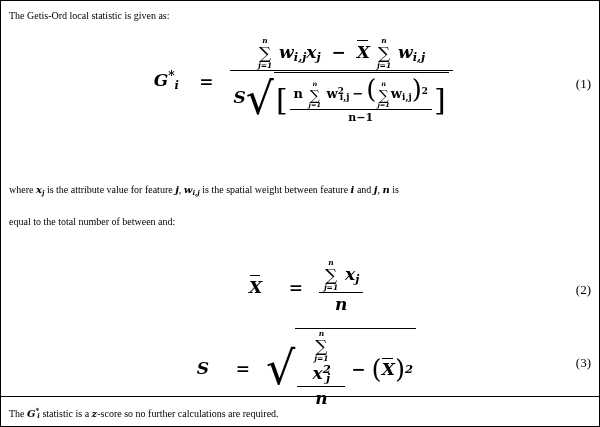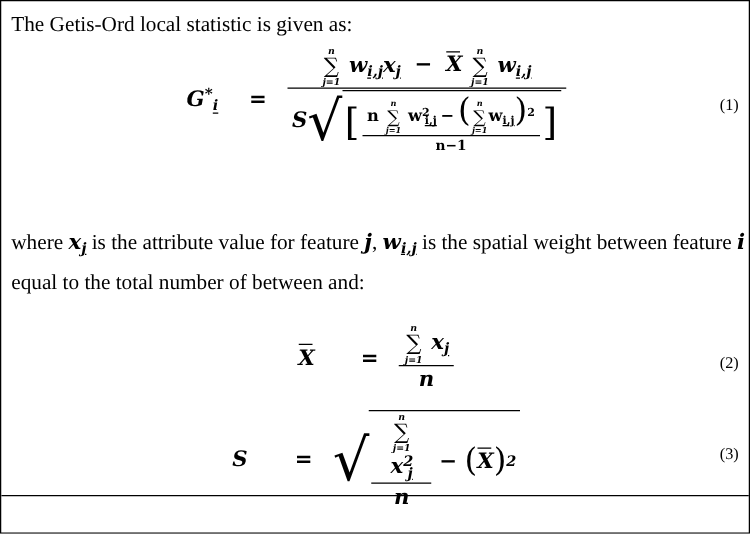--- a/index.html
+++ b/index.html
@@ -22,21 +22,21 @@
   .rule {
     position: absolute;
     left: 0;
     width: 600px;
     height: 1px;
     background: #000000;
   }
   .text-line {
     position: absolute;
     font-family: "Liberation Serif", serif;
-    font-size: 17px;
+    font-size: 10px;
     color: #000000;
     white-space: nowrap;
   }
   .eqnum {
     position: absolute;
     right: 8px;
     font-family: "Liberation Serif", serif;
     font-size: 13px;
     color: #000000;
   }
@@ -79,21 +79,20 @@
     display: block;
     font-size: 17px;
     font-weight: normal;
     font-family: "DejaVu Serif", serif;
   }
   .sum.small .sig { font-size: 14px; }
   .sum.small .lim { font-size: 6.5px; }
   .sub {
     font-size: 0.68em;
     vertical-align: -0.28em;
-    text-decoration: underline;
   }
   .sup {
     font-size: 0.68em;
     vertical-align: 0.48em;
   }
   .supstar {
     font-size: 0.72em;
     vertical-align: 0.5em;
     font-style: normal;
   }
@@ -170,21 +169,21 @@
     text-align: center;
     font-size: 17px;
   }
   .eqrow {
     display: inline-flex;
     align-items: center;
     justify-content: center;
   }
   .eqrow .lhs {
     min-width: 34px;
-    text-align: left;
+    text-align: center;
   }
   .eqrow .eqsign {
     padding: 0 16px;
     font-style: normal;
     font-weight: bold;
   }
 </style>
 </head>
 <body>
 
@@ -295,14 +294,17 @@
             <span class="paren" style="font-size:26px;">)</span>
             <span class="sup">2</span>
         </span>
       </span>
     </span>
   </div>
   <div class="eqnum" style="top:354px;">(3)</div>
 
   <div class="rule" style="top:395px;"></div>
 
+  <div class="text-line" style="left:8px; top:405px;">
+    <span>The </span><span class="math"><span>G</span><span class="supstar">*</span><span class="sub" style="margin-left:-0.3em">i</span></span><span> statistic is a </span><span class="math">z</span><span>-score so no further calculations are required.</span>
+  </div>
 
 </div>
 
 </body></html>

